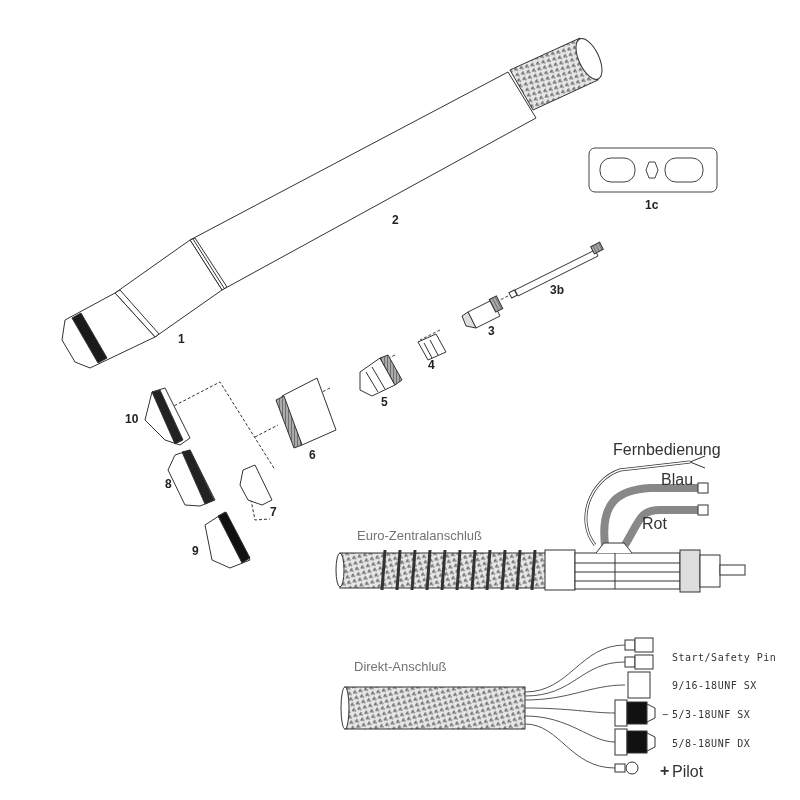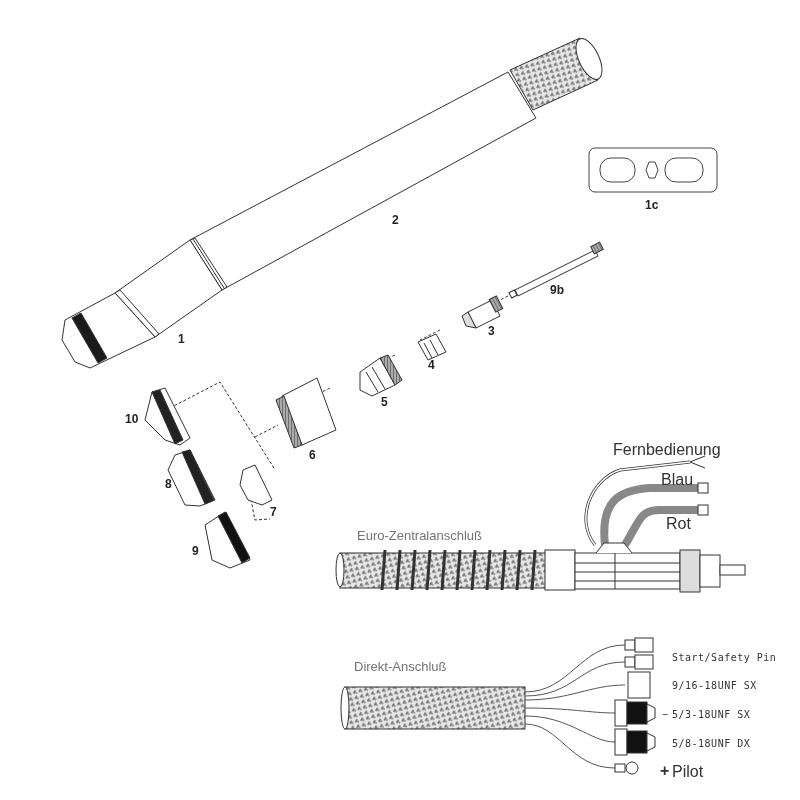--- a/index.html
+++ b/index.html
@@ -152,36 +152,36 @@
       <path d="M647 704 L655 708 L655 718 L647 722 Z"></path>
     <rect x="615" y="729" width="12" height="26"></rect>
       <rect x="627" y="731" width="20" height="22" fill="#111"></rect>
       <path d="M647 733 L655 737 L655 747 L647 751 Z"></path>
     <rect x="615" y="764" width="10" height="8"></rect>
     <circle cx="632" cy="768" r="6"></circle>
   </g>
 </svg>
 
 <span class="lbl num" style="left:178px;top:332px;">1</span>
-<span class="lbl num" style="left:550px;top:283px;">9b</span>
+<span class="lbl num" style="left:550px;top:283px;">3b</span>
 <span class="lbl num" style="left:645px;top:198px;">1c</span>
 <span class="lbl num" style="left:392px;top:213px;">2</span>
 <span class="lbl num" style="left:488px;top:324px;">3</span>
 <span class="lbl num" style="left:428px;top:358px;">4</span>
 <span class="lbl num" style="left:381px;top:395px;">5</span>
 <span class="lbl num" style="left:309px;top:448px;">6</span>
 <span class="lbl num" style="left:270px;top:505px;">7</span>
 <span class="lbl num" style="left:165px;top:477px;">8</span>
 <span class="lbl num" style="left:192px;top:544px;">9</span>
 <span class="lbl num" style="left:125px;top:412px;">10</span>
 
 <span class="lbl title" style="left:357px;top:528px;">Euro-Zentralanschluß</span>
 <span class="lbl small" style="left:613px;top:441px;">Fernbedienung</span>
 <span class="lbl small" style="left:661px;top:471px;">Blau</span>
-<span class="lbl small" style="left:666px;top:515px;">Rot</span>
+<span class="lbl small" style="left:642px;top:515px;">Rot</span>
 
 <span class="lbl title" style="left:354px;top:659px;text-align:right;">Direkt-Anschluß</span>
 <span class="lbl mono" style="left:672px;top:652px;">Start/Safety Pin</span>
 <span class="lbl mono" style="left:672px;top:680px;">9/16-18UNF SX</span>
 <span class="lbl mono" style="left:662px;top:709px;">−</span>
 <span class="lbl mono" style="left:672px;top:709px;">5/3-18UNF SX</span>
 <span class="lbl mono" style="left:672px;top:738px;">5/8-18UNF DX</span>
 <span class="lbl small" style="left:660px;top:762px;font-weight:bold;">+</span>
 <span class="lbl small" style="left:672px;top:763px;">Pilot</span>
 

